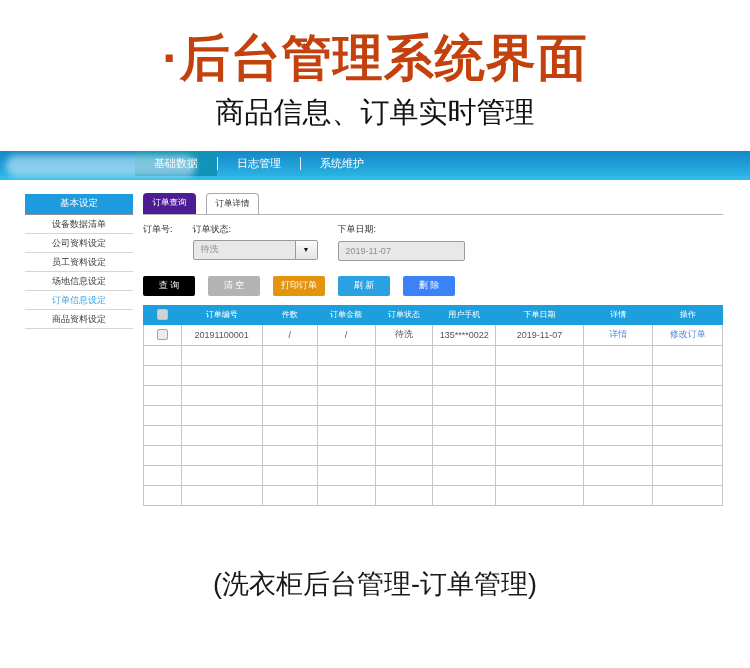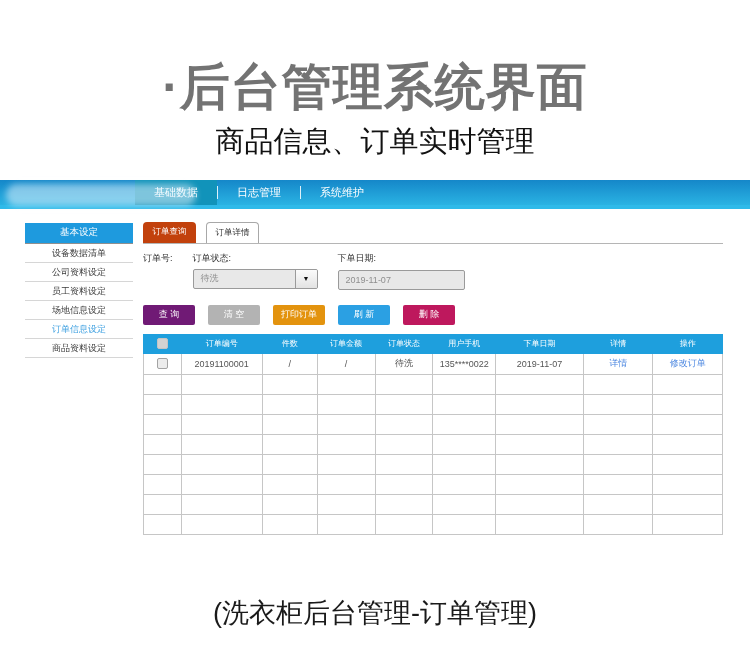--- a/index.html
+++ b/index.html
@@ -3,21 +3,21 @@
 <meta charset="utf-8">
 <style>
   * { margin:0; padding:0; box-sizing:border-box; }
   html,body { background:#fff; }
   body {
     width:750px; height:668px; margin:0 auto; position:relative; overflow:hidden;
     font-family:"Liberation Sans", sans-serif;
   }
   
   .hero { text-align:center; padding-top:30px; }
-  .hero h1 { font-size:50px; font-weight:900; color:#737373; letter-spacing:1px; line-height:1.15;margin-top:29px; }
+  .hero h1 { font-size:50px; font-weight:900; color:#c2410c; letter-spacing:1px; line-height:1.15; }
   .hero .subtitle { margin-top:5px; font-size:29px; color:#111; font-weight:400; }
 
   
   .navbar {
     position:relative; margin-top:18px; height:29px;
     background:linear-gradient(#1587c9,#2ab3e3);
     border-bottom:4px solid #2fbae9;
     display:flex; align-items:stretch; padding-left:135px;
   }
   .logo-ghost {
@@ -46,21 +46,21 @@
   .sidebar-item.active { color:#3b9fe0; }
 
   .main { flex:1; padding-top:8px; min-width:0; }
 
   
   .tabs-row { display:flex; border-bottom:1px solid #b5b5b5; height:21px; align-items:flex-end; gap:10px; }
   .tab {
     width:53px; height:21px; display:flex; align-items:center; justify-content:center;
     font-size:8.5px; border-radius:4px 4px 0 0; cursor:pointer; white-space:nowrap;
   }
-  .tab.active { background:#c2410c; color:#fff; }
+  .tab.active { background:#4c1d95; color:#fff; }
   .tab.inactive { background:#fff; border:1px solid #a8a8a8; border-bottom:none; color:#333;margin-top:12px; }
 
   
   .filters { display:flex; margin-top:8px; }
   .field { margin-right:20px; }
   .field-label { font-size:9px; color:#2f2f2f; margin-bottom:4px; }
   .text-input {
     height:20px; background:#e8e8e8; border:1px solid #9a9a9a; border-radius:2px;
     font-size:9px; color:#8f8f8f; padding:0 7px; font-family:inherit; outline:none;
   }
@@ -154,25 +154,25 @@
           <div class="select-arrow">▼</div>
         </div>
       </div>
       <div class="field">
         <div class="field-label">下单日期:</div>
         <input id="order-date-input" class="text-input" type="text" value="2019-11-07" style="">
       </div>
     </div>
 
     <div class="actions" id="action-buttons">
-        <button class="action-btn" style="background: #701a75;">查 询</button>
+        <button class="action-btn" style="background: #000000;">查 询</button>
         <button class="action-btn" style="background: rgb(179, 179, 179);">清 空</button>
         <button class="action-btn" style="background: rgb(227, 147, 14);">打印订单</button>
         <button class="action-btn" style="background: rgb(43, 160, 227);">刷 新</button>
-        <button class="action-btn" style="background: #be185d;">删 除</button>
+        <button class="action-btn" style="background: #3b82f6;">删 除</button>
       </div>
 
     <table id="order-table">
         <colgroup>
           <col style="width: 6.5%;">
           <col style="width: 14%;">
           <col style="width: 9.5%;">
           <col style="width: 10%;">
           <col style="width: 10%;">
           <col style="width: 10.8%;">

